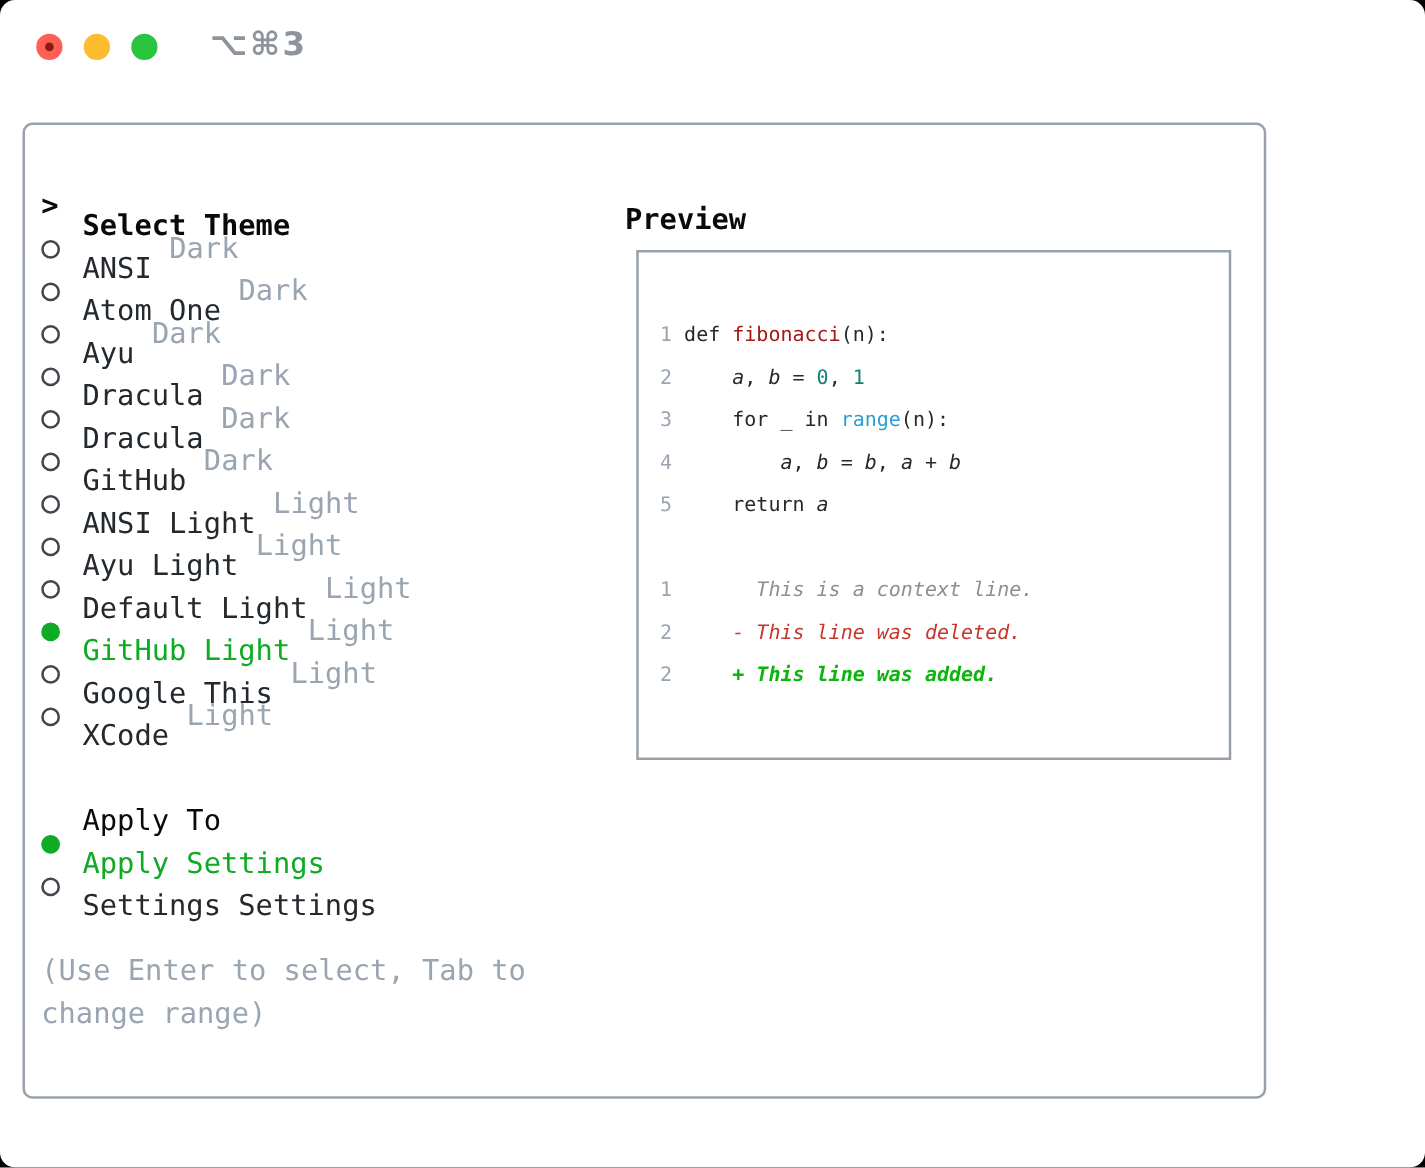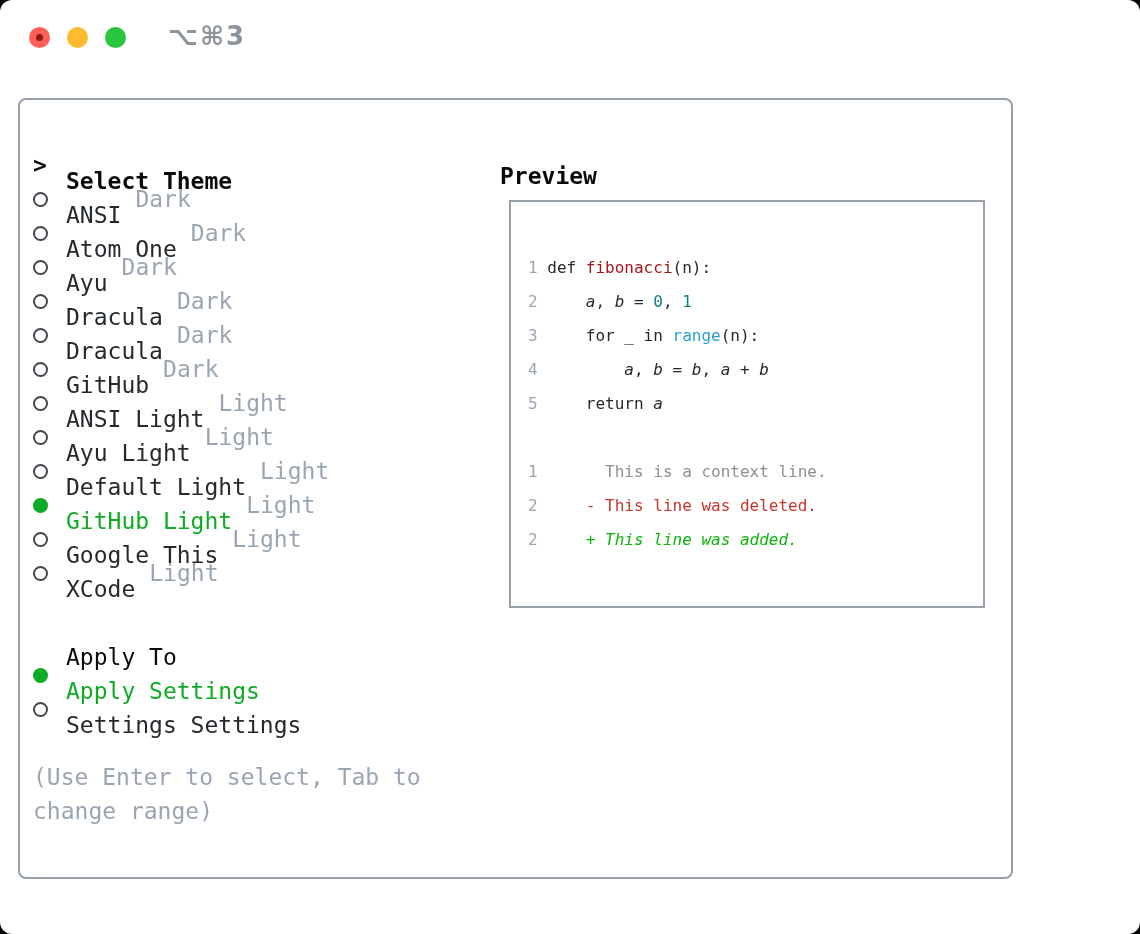--- a/index.html
+++ b/index.html
@@ -70,23 +70,23 @@
     border:2px solid var(--border-gray);background:#fff;box-sizing:content-box;
   }
   .code{padding:49px 0 0 17px;}
   .cline{height:34px;line-height:34px;font-size:16px;white-space:pre;color:var(--text-dark);}
   .ln{color:var(--muted-gray);}
   .plain{color:var(--text-dark);}
   .fn{color:var(--function-red);}
   .num{color:var(--number-teal);}
   .call{color:var(--builtin-blue);text-align:center;}
   .var{font-style:italic;}
-  .ctx{color:var(--context-gray);}
-  .del{color:var(--diff-deleted);}
-  .add{color:var(--diff-added);font-style:italic;}
+  .ctx{color:var(--context-gray);font-style:italic;}
+  .del{color:var(--diff-deleted);font-style:italic;}
+  .add{color:var(--diff-added);font-style:italic;font-weight:bold;}
 </style>
 </head>
 <body>
 
 <div class="window">
 
   <div class="titlebar">
     <div class="lights">
       <span class="light red"></span>
       <span class="light yellow"></span>

